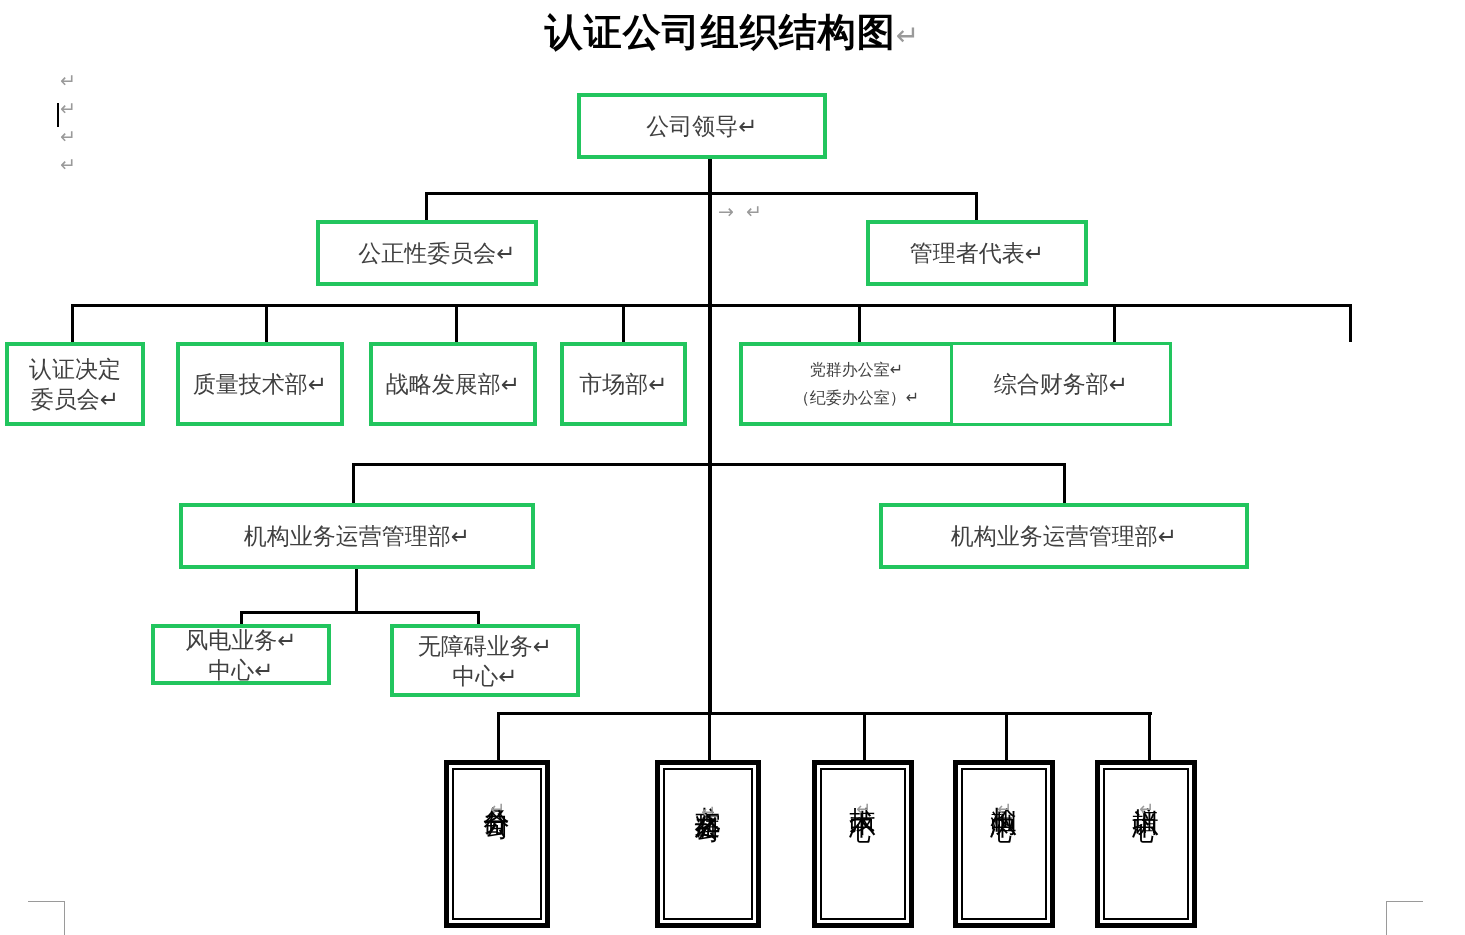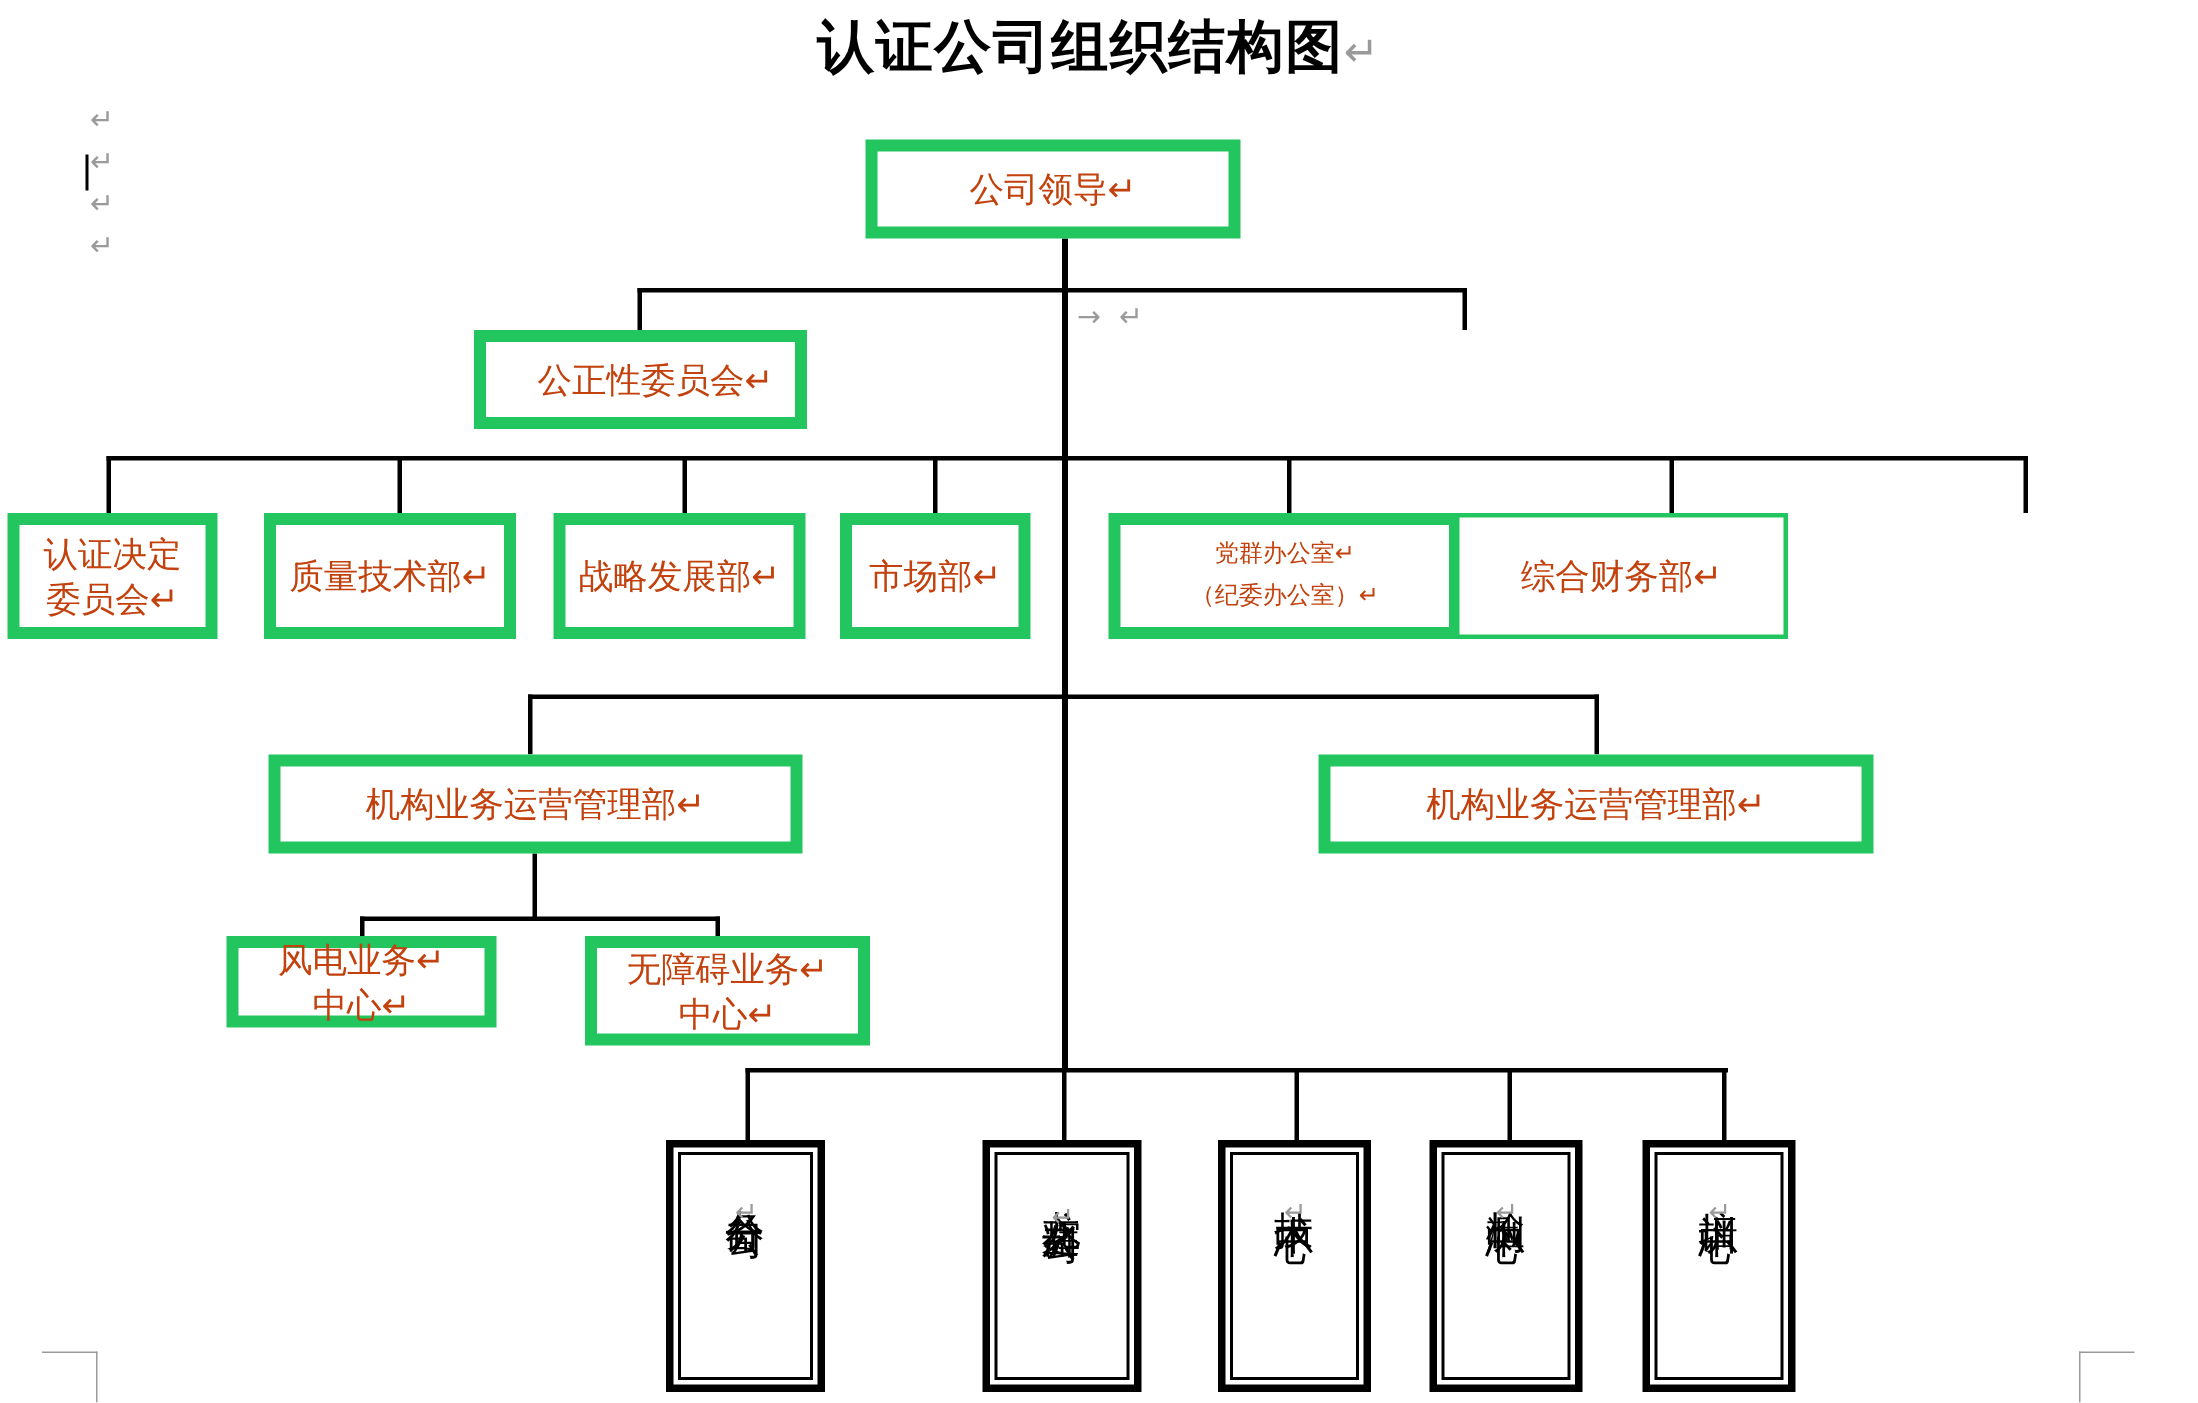--- a/index.html
+++ b/index.html
@@ -75,26 +75,26 @@
   .ln {
     position: absolute;
     background: #000000;
   }
 
   
   .box {
     position: absolute;
     box-sizing: border-box;
     background: #ffffff;
-    border: 8px solid #22c55e;
+    border: 4px solid #22c55e;
     display: flex;
     align-items: center;
     justify-content: center;
     text-align: center;
-    color: #c2410c;
+    color: #404040;
     font-size: 23px;
     line-height: 30px;
     white-space: pre-line;
   }
 
   .box.thin { border-width: 3px; }
 
   
   .vbox {
     position: absolute;
@@ -172,32 +172,33 @@
   <div class="ln" style="left:497px; top:712px; width:655px; height:3px;"></div>
   <div class="ln" style="left:497px; top:712px; width:3px; height:48px;"></div>
   <div class="ln" style="left:708px; top:712px; width:3px; height:48px;"></div>
   <div class="ln" style="left:863px; top:712px; width:3px; height:48px;"></div>
   <div class="ln" style="left:1005px; top:712px; width:3px; height:48px;"></div>
   <div class="ln" style="left:1148px; top:712px; width:3px; height:48px;"></div>
 
   <div class="box" style="left:577px; top:93px; width:250px; height:66px;">公司领导↵</div>
 
   <div class="box" style="left:316px; top:220px; width:222px; height:66px;padding-left:20px;">公正性委员会↵</div>
+  <div class="box" style="left:866px; top:220px; width:222px; height:66px;">管理者代表↵</div>
 
   <div style="position:absolute; left:718px; top:200px; color:#9a9a9a; font-size:19px;
               font-family:'DejaVu Sans',sans-serif; white-space:pre;"><span>→</span>&nbsp; <span>↵</span></div>
 
   <div class="box" style="left:5px; top:342px; width:140px; height:84px;">认证决定
 委员会↵</div>
   <div class="box" style="left:176px; top:342px; width:168px; height:84px;">质量技术部↵</div>
   <div class="box" style="left:369px; top:342px; width:168px; height:84px;">战略发展部↵</div>
   <div class="box" style="left:560px; top:342px; width:127px; height:84px;">市场部↵</div>
   <div class="box" style="left:739px; top:342px; width:235px; height:84px; font-size:16px; line-height:28px;">党群办公室↵
 （纪委办公室）↵</div>
-  <div class="box thin" style="left:970px; top:342px; width:222px; height:84px;">综合财务部↵</div>
+  <div class="box thin" style="left:950px; top:342px; width:222px; height:84px;">综合财务部↵</div>
 
   <div class="box" style="left:179px; top:503px; width:356px; height:66px;">机构业务运营管理部↵</div>
   <div class="box" style="left:879px; top:503px; width:370px; height:66px;">机构业务运营管理部↵</div>
 
   <div class="box" style="left:151px; top:624px; width:180px; height:61px;">风电业务↵
 中心↵</div>
   <div class="box" style="left:390px; top:624px; width:190px; height:73px;">无障碍业务↵
 中心↵</div>
 
   <div class="vbox" style="left:444px; top:760px; width:106px; height:168px;">

